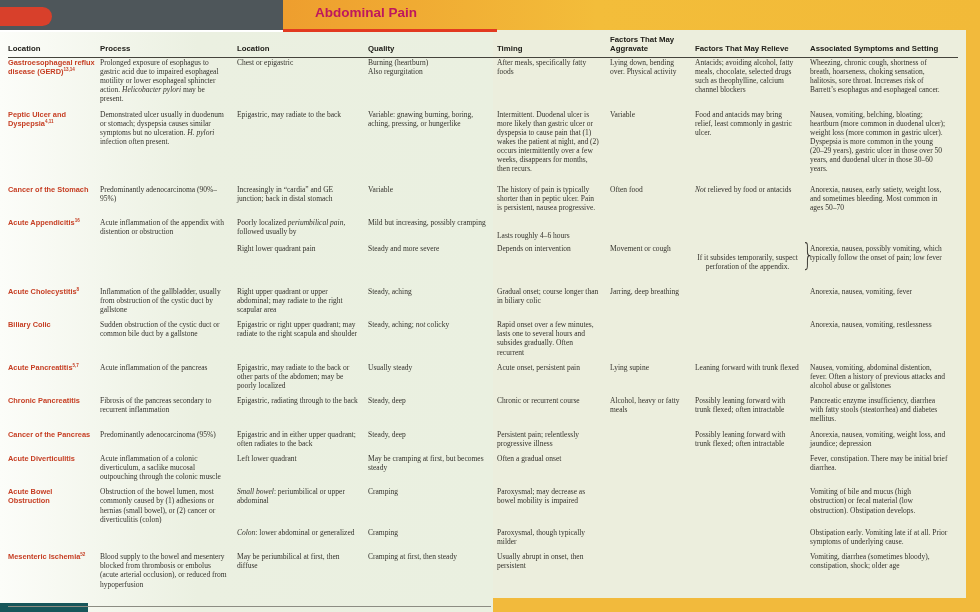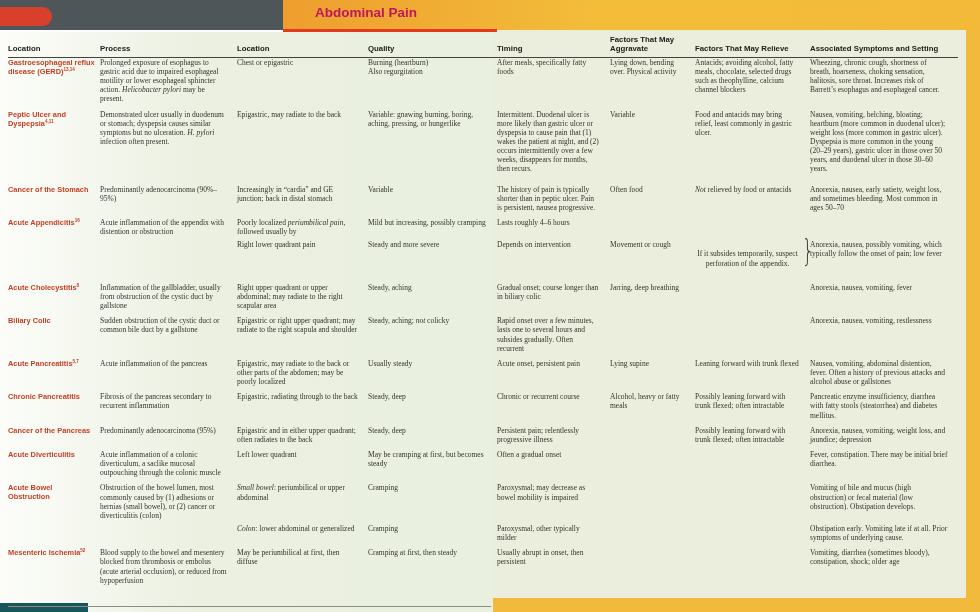--- a/index.html
+++ b/index.html
@@ -29,21 +29,21 @@
   .tr{display:contents;}
   .td{padding:0 10px 6px 0;font-size:7.5px;line-height:1.22;color:#34322c;white-space:pre-line;}
   .th{font-family:"Liberation Sans",sans-serif;font-weight:700;font-size:7.8px;color:#21201b;
     align-self:end;border-bottom:1.6px solid #45443c;padding:0 8px 3px 0;line-height:1.15;
     white-space:normal;margin-bottom:0;}
   .col-p{font-family:"Liberation Sans",sans-serif;font-weight:700;color:#c63f24;
     font-size:7.4px;line-height:1.22;padding-right:4px;}
   .tr.gap-lg > .td{padding-bottom:11px;}
   .tr.sub-top > .td{padding-bottom:4px;}
   .tr.last > .td{padding-bottom:0;}
-  .push{}
+  .push{margin-top:13px;}
   sup{font-size:0.62em;line-height:0;}
   i{}
   .rel{position:relative;text-align:center;}
   .brace{position:absolute;right:-4px;top:-7px;font-family:"DejaVu Sans",sans-serif;
     font-size:30px;font-weight:200;color:#3c3a34;transform:scaleX(0.65);transform-origin:right center;}
 </style>
 </head>
 <body>
 
 <div class="left-page"></div>
@@ -204,21 +204,21 @@
     <div class="td"></div>
     <div class="td"></div>
     <div class="td">Vomiting of bile and mucus (high obstruction) or fecal material (low obstruction). Obstipation develops.</div>
   </div>
 
   <div class="tr">
     <div class="td col-p"></div>
     <div class="td"></div>
     <div class="td"><i>Colon</i><span>: lower abdominal or generalized</span></div>
     <div class="td">Cramping</div>
-    <div class="td">Paroxysmal, other typically milder</div>
+    <div class="td">Paroxysmal, though typically milder</div>
     <div class="td"></div>
     <div class="td"></div>
     <div class="td">Obstipation early. Vomiting late if at all. Prior symptoms of underlying cause.</div>
   </div>
 
   <div class="tr last">
     <div class="td col-p"><span>Mesenteric Ischemia</span><sup>52</sup></div>
     <div class="td">Blood supply to the bowel and mesentery blocked from thrombosis or embolus (acute arterial occlusion), or reduced from hypoperfusion</div>
     <div class="td">May be periumbilical at first, then diffuse</div>
     <div class="td">Cramping at first, then steady</div>

